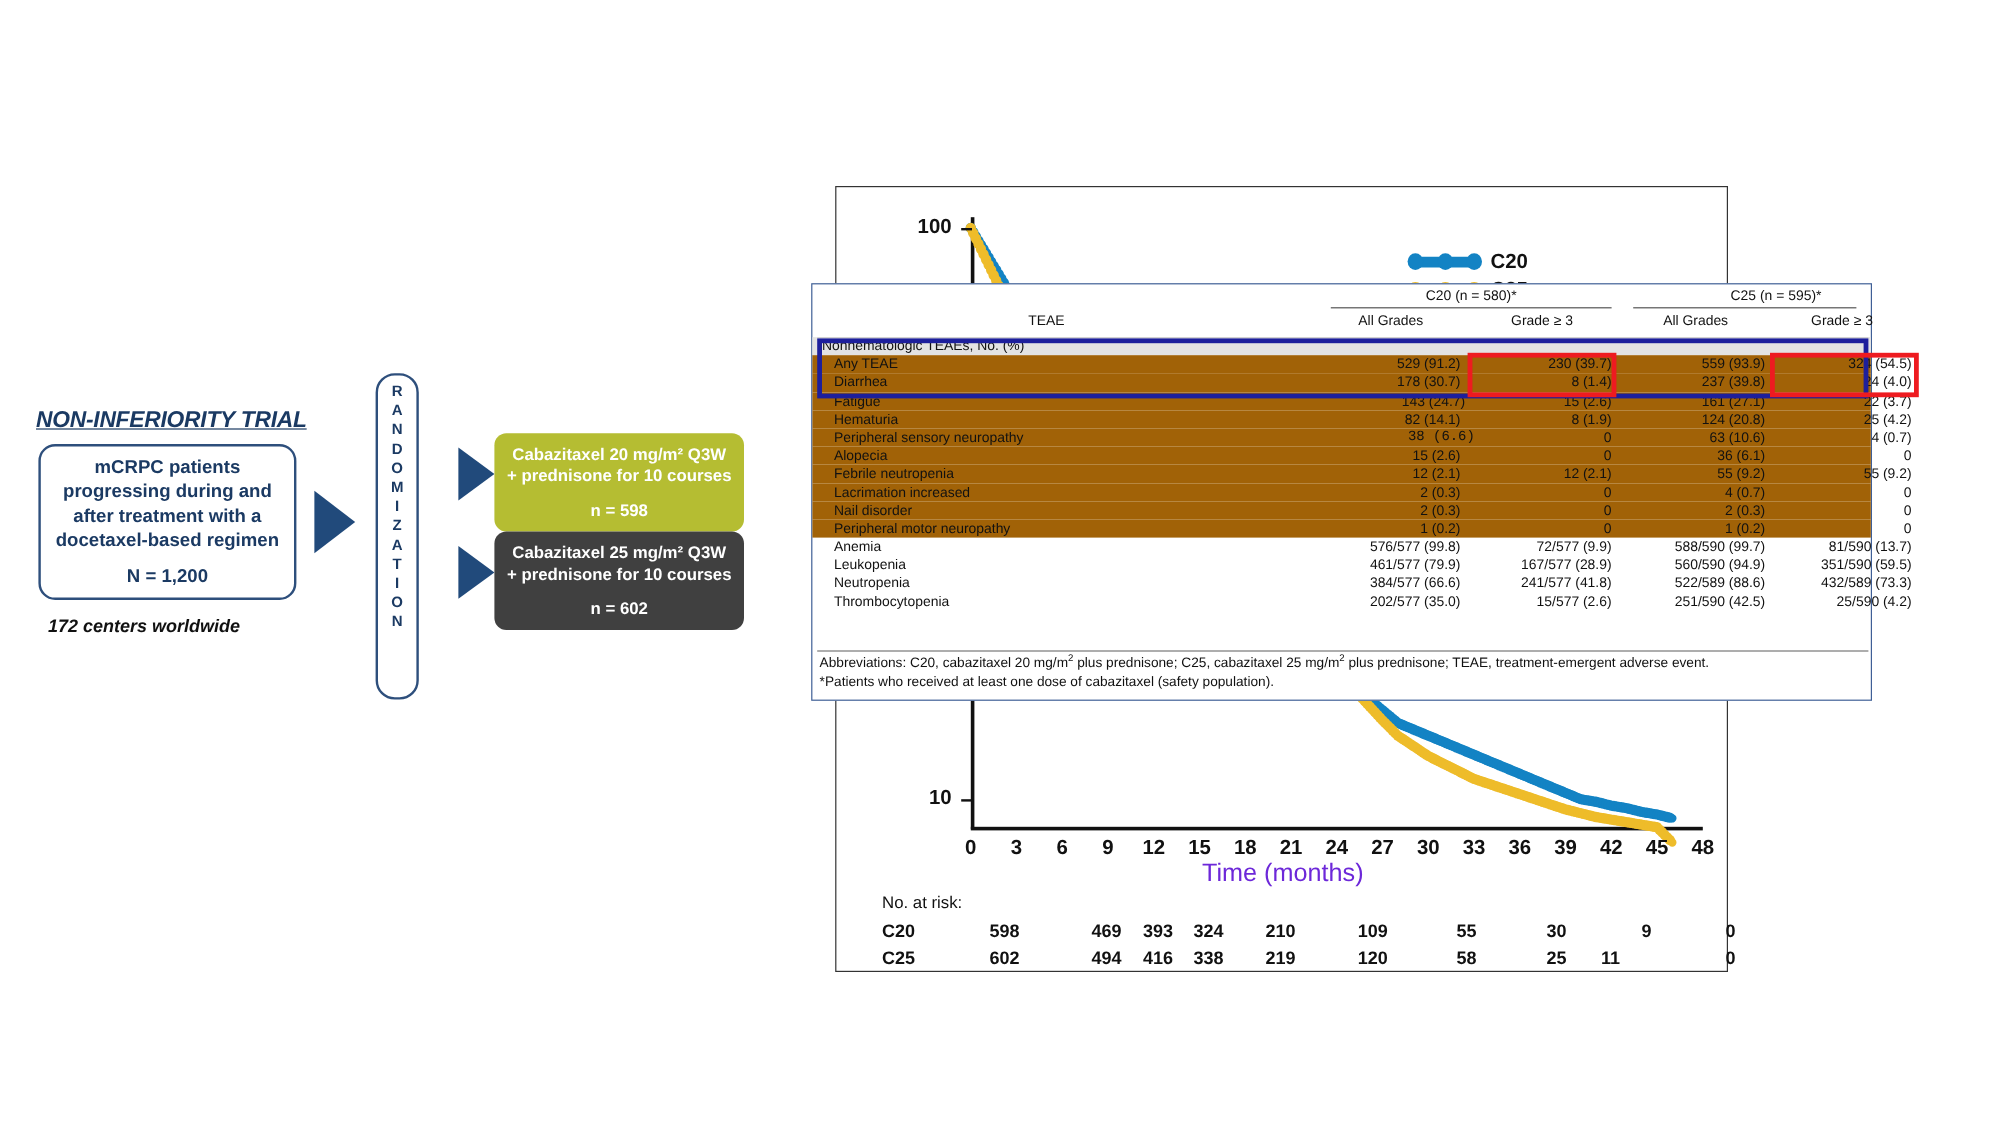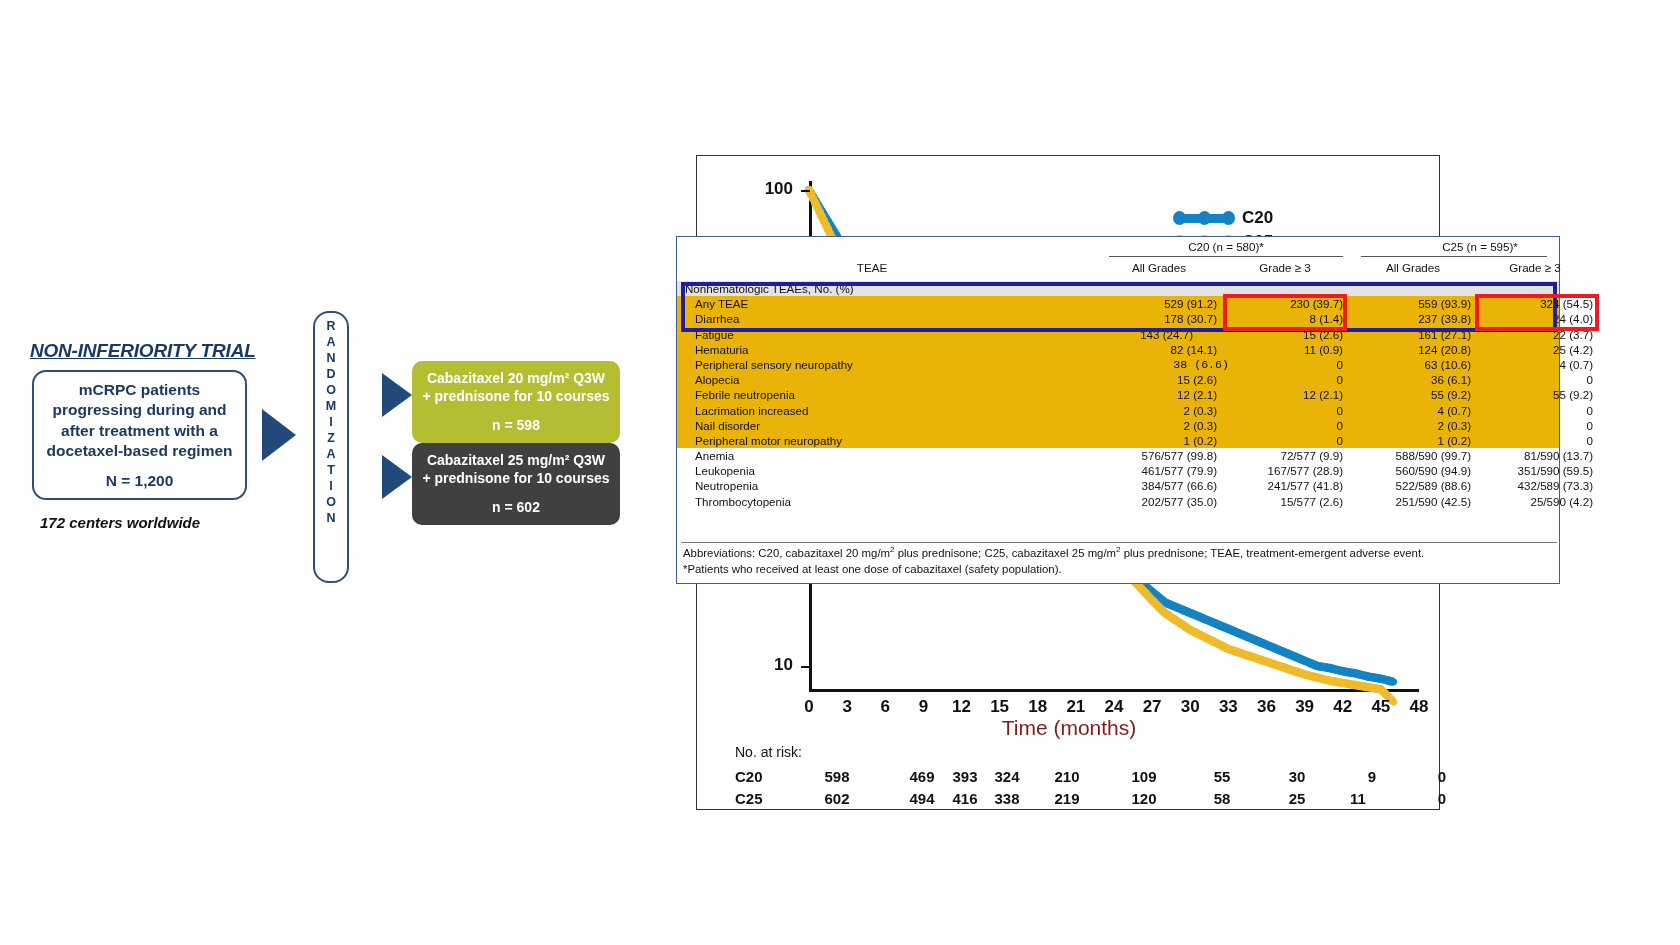--- a/index.html
+++ b/index.html
@@ -88,21 +88,21 @@
   }
   #x-axis-line {
     position:absolute; left:112px; top:533px; width:610px; height:2.6px; background:#111;
   }
   .xtick-label {
     position:absolute; top:541px; font-size:17px; font-weight:bold; color:#111;
     text-align:center; width:30px;
   }
   #x-axis-title {
     position:absolute; top:560px; left:0; width:744px; text-align:center;
-    font-size:21px; color:#7f1d1d;
+    font-size:21px; color:#6d28d9;
   }
 
   
   #km-legend { position:absolute; left:478px; top:50px; }
   .legend-row { display:flex; align-items:center; height:24px; }
   .legend-mark { width:58px; height:9px; border-radius:3px; position:relative; }
   .legend-mark .dot {
     position:absolute; top:-3px; width:13px; height:14px; border-radius:50%;
   }
   .legend-label { margin-left:9px; font-size:17px; font-weight:bold; color:#111; }
@@ -127,21 +127,21 @@
     position:absolute; top:3px; text-align:center; font-size:11.6px; color:#111;
   }
   .grp-rule { position:absolute; top:19px; height:1px; background:#555; }
   .col-head {
     position:absolute; top:24px; text-align:center; font-size:11.6px; color:#111;
   }
   #teae-col-label { position:absolute; left:120px; top:24px; width:150px; text-align:center; font-size:11.6px; }
   #head-rule { position:absolute; left:4px; top:44px; width:876px; height:1.6px; background:#777; }
 
   .teae-row { position:relative; height:15.2px; }
-  .teae-row.shaded { background:#eab308; }
+  .teae-row.shaded { background:#a16207; }
   .teae-row.section { background:#ffffff; }
   .teae-row.section.shaded { background:#e3e3e3; }
   .row-name { position:absolute; left:8px; top:1px; font-size:11.6px; white-space:nowrap; }
   .row-name.indent { left:18px; }
   .cell {
     position:absolute; top:1px; text-align:right; font-size:11.6px; white-space:nowrap;
   }
 
   #teae-body { position:relative; }
 
@@ -621,21 +621,21 @@
     <div class="risk-row" id="risk-row-c25">
       <div class="risk-name">C25</div>
     <div class="risk-val" style="left: 115px;">602</div>
         <div class="risk-val" style="left: 200px;">494</div>
         <div class="risk-val" style="left: 243px;">416</div>
         <div class="risk-val" style="left: 285px;">338</div>
         <div class="risk-val" style="left: 345px;">219</div>
         <div class="risk-val" style="left: 422px;">120</div>
         <div class="risk-val" style="left: 500px;">58</div>
         <div class="risk-val" style="left: 575px;">25</div>
-        <div class="risk-val" style="left: 636px;">11</div>
+        <div class="risk-val" style="left: 620px;">11</div>
         <div class="risk-val" style="left: 720px;">0</div>
       </div>
   </div>
 </div>
 
 <div id="teae-table">
   <div id="teae-header">
     <div id="teae-col-label">TEAE</div>
 
     <div class="grp-head" style="left:424px;width:250px;">C20 (n = 580)*</div>
@@ -664,29 +664,29 @@
       </div>
       <div class="teae-row shaded">
         <div class="row-name indent">Diarrhea</div>
         <div class="cell" style="left: 424px; width: 116px;">178 (30.7)</div>
         <div class="cell" style="left: 550px; width: 116px;">8 (1.4)</div>
         <div class="cell" style="left: 678px; width: 116px;">237 (39.8)</div>
         <div class="cell" style="left: 800px; width: 116px;">24 (4.0)</div>
       </div>
       <div class="teae-row shaded">
         <div class="row-name indent">Fatigue</div>
-        <div class="cell" style="left: 400px; width: 116px;">143 (24.7)</div>
+        <div class="cell" style="left: 428px; width: 116px;">143 (24.7)</div>
         <div class="cell" style="left: 550px; width: 116px;">15 (2.6)</div>
         <div class="cell" style="left: 678px; width: 116px;">161 (27.1)</div>
         <div class="cell" style="left: 800px; width: 116px;">22 (3.7)</div>
       </div>
       <div class="teae-row shaded">
         <div class="row-name indent">Hematuria</div>
         <div class="cell" style="left: 424px; width: 116px;">82 (14.1)</div>
-        <div class="cell" style="left: 550px; width: 116px;">11 (0.9)</div>
+        <div class="cell" style="left: 550px; width: 116px;">8 (1.9)</div>
         <div class="cell" style="left: 678px; width: 116px;">124 (20.8)</div>
         <div class="cell" style="left: 800px; width: 116px;">25 (4.2)</div>
       </div>
       <div class="teae-row shaded">
         <div class="row-name indent">Peripheral sensory neuropathy</div>
         <div class="cell" style="left: 436px; width: 116px; font-family: Liberation Mono, monospace;">38 (6.6)</div>
         <div class="cell" style="left: 550px; width: 116px;">0</div>
         <div class="cell" style="left: 678px; width: 116px;">63 (10.6)</div>
         <div class="cell" style="left: 800px; width: 116px;">4 (0.7)</div>
       </div>

